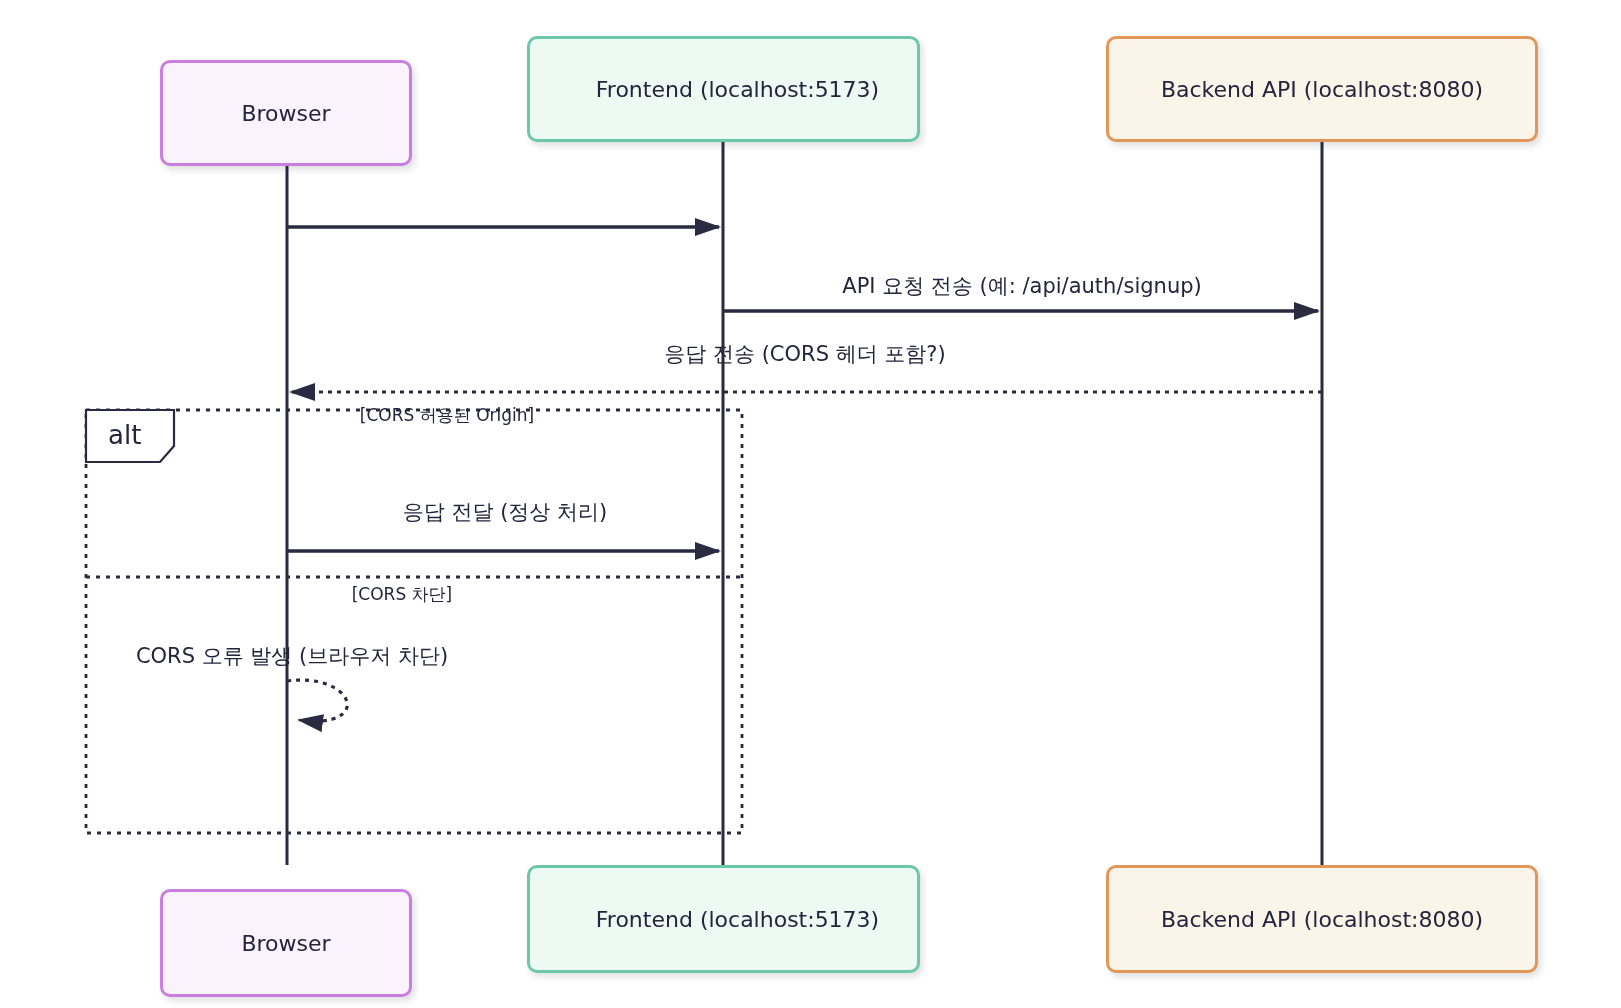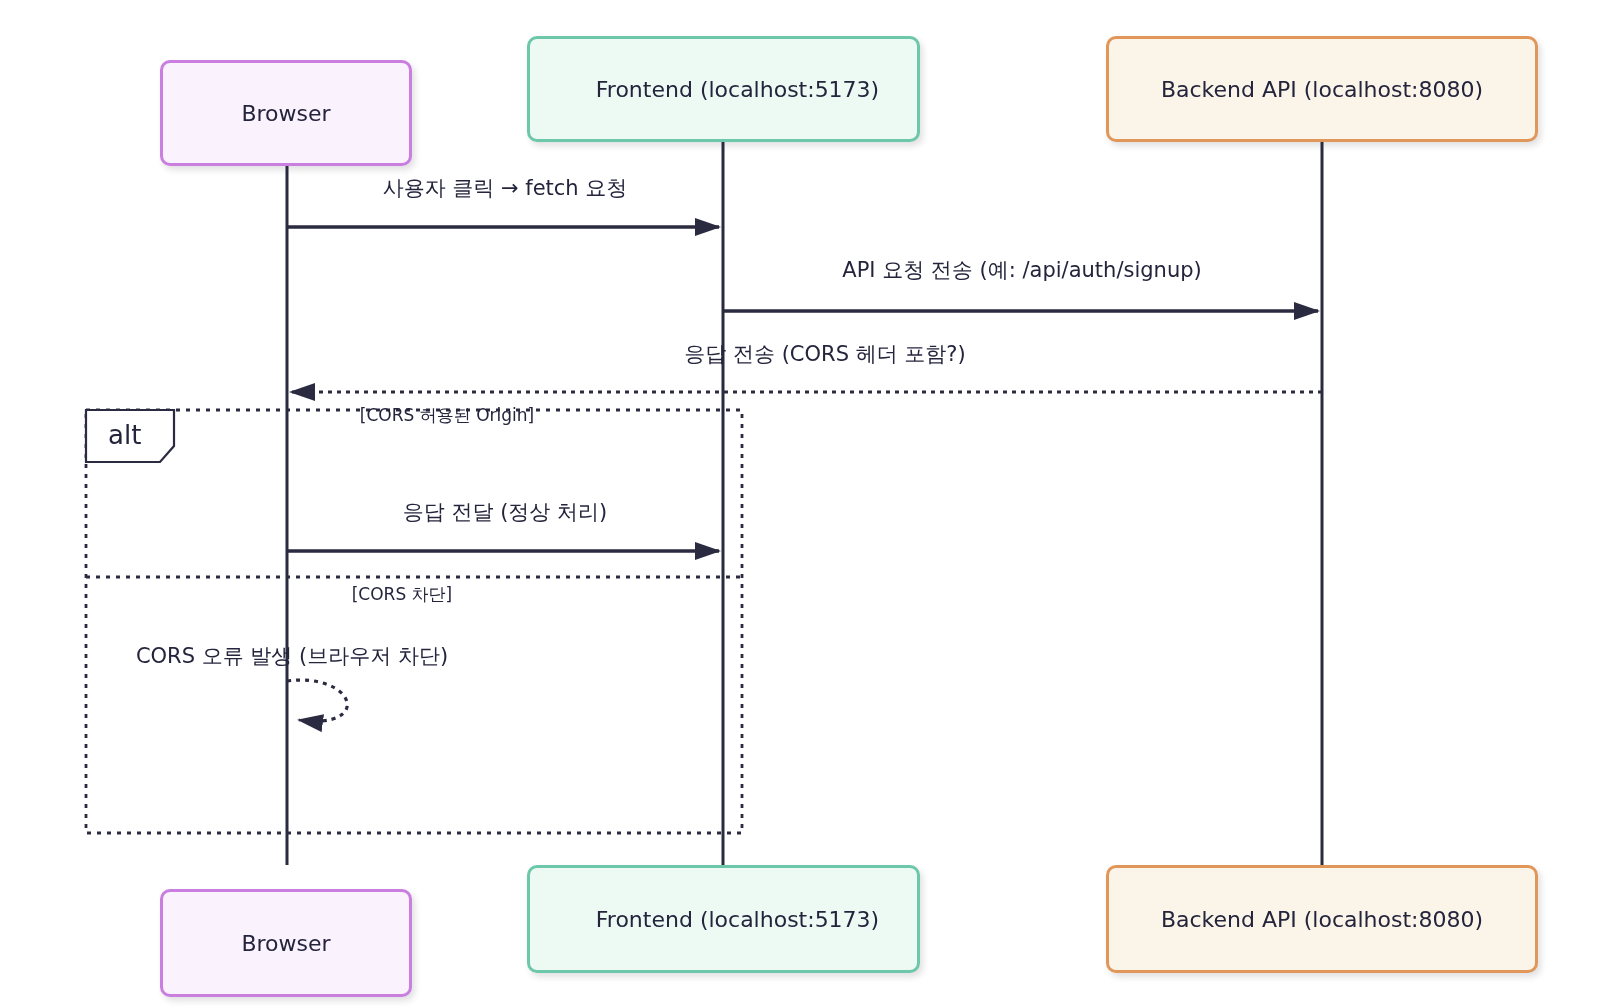--- a/index.html
+++ b/index.html
@@ -117,23 +117,22 @@
   <div class="actor-box actor-browser bottom-row pos-browser">
     <span>Browser</span>
   </div>
   <div class="actor-box actor-frontend bottom-row pos-frontend">
     <span>Frontend (localhost:5173)</span>
   </div>
   <div class="actor-box actor-backend bottom-row pos-backend">
     <span>Backend API (localhost:8080)</span>
   </div>
 
-  <div class="msg-label" style="left:505px; top:174px;">사용자 클릭 → fetch 요청</div>
-  <div class="msg-label" style="left:1022px; top:256px;">API 요청 전송 (예: /api/auth/signup)</div>
-  <div class="msg-label" style="left:805px; top:340px;margin-left:20px;">응답 전송 (CORS 헤더 포함?)</div>
+  <div class="msg-label" style="left:1022px; top:272px;">API 요청 전송 (예: /api/auth/signup)</div>
+  <div class="msg-label" style="left:805px; top:340px;">응답 전송 (CORS 헤더 포함?)</div>
   <div class="msg-label" style="left:505px; top:498px;">응답 전달 (정상 처리)</div>
   <div class="msg-label" style="left:292px; top:642px;">CORS 오류 발생 (브라우저 차단)</div>
 
   <div class="alt-label-text">alt</div>
   <div class="guard-label" style="left:447px; top:404px;">[CORS 허용된 Origin]</div>
   <div class="guard-label" style="left:402px; top:583px;">[CORS 차단]</div>
 
 </div>
 
 </body></html>

